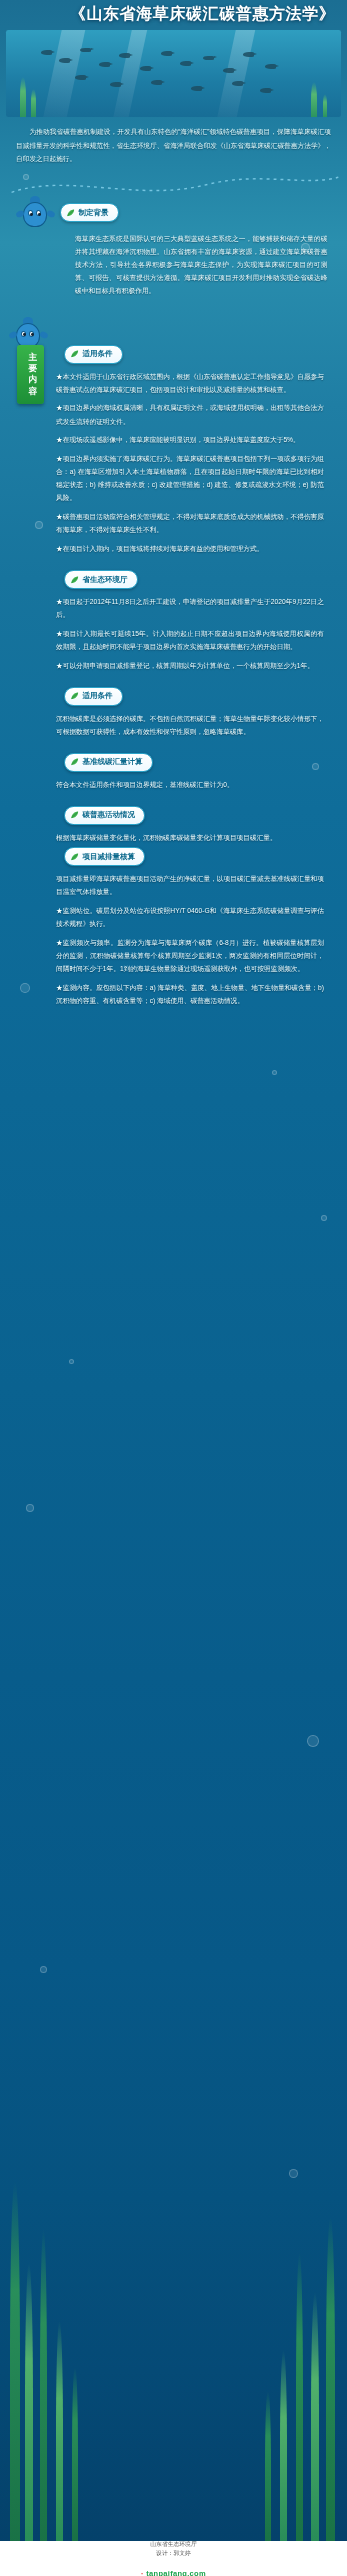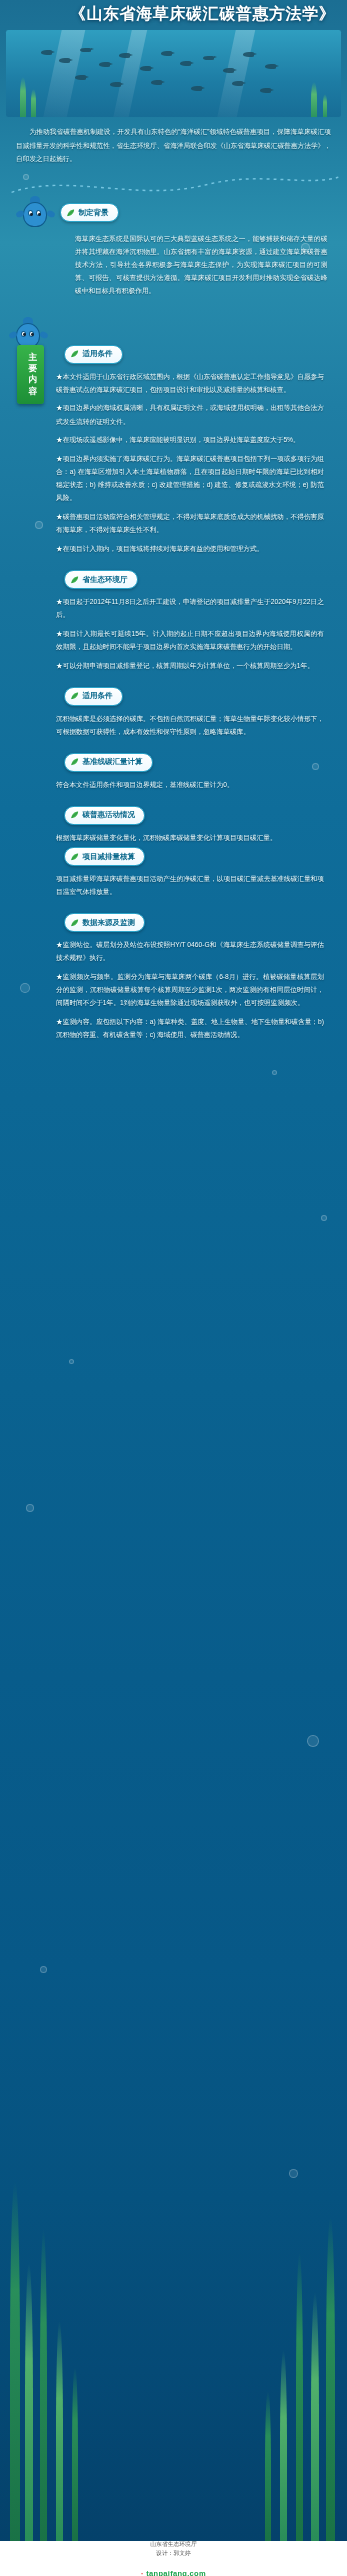--- a/index.html
+++ b/index.html
@@ -391,29 +391,20 @@
       <span class="chip">
         <svg class="leaf" viewBox="0 0 24 24">
           <path d="M3 20 C5 8 14 3 21 3 C21 12 14 20 3 20 Z" fill="#3fb34f"></path>
           <path d="M4 19 C9 14 14 10 19 6" stroke="#1e7a36" stroke-width="1.3" fill="none"></path>
         </svg>
         <span>项目减排量核算</span>
       </span>
     </div>
     <div class="block body-text">项目减排量即海草床碳普惠项目活动产生的净碳汇量，以项目碳汇量减去基准线碳汇量和项目温室气体排放量。</div>
 
-    <div style="margin-left:64px; margin-top:15px;">
-      <span class="chip">
-        <svg class="leaf" viewBox="0 0 24 24">
-          <path d="M3 20 C5 8 14 3 21 3 C21 12 14 20 3 20 Z" fill="#3fb34f"></path>
-          <path d="M4 19 C9 14 14 10 19 6" stroke="#1e7a36" stroke-width="1.3" fill="none"></path>
-        </svg>
-        <span>数据来源及监测</span>
-      </span>
-    </div>
     <div class="block body-text">★监测站位。碳层划分及站位布设按照HY/T 0460-G和《海草床生态系统碳储量调查与评估技术规程》执行。</div>
     <div class="block body-text">★监测频次与频率。监测分为海草与海草床两个碳库（6-8月）进行。植被碳储量核算层划分的监测，沉积物碳储量核算每个核算周期至少监测1次，两次监测的有相同层位时间计，间隔时间不少于1年。1到的海草生物量除通过现场遥测获取外，也可按照监测频次。</div>
     <div class="block body-text">★监测内容。应包括以下内容：a) 海草种类、盖度、地上生物量、地下生物量和碳含量；b) 沉积物的容重、有机碳含量等；c) 海域使用、碳普惠活动情况。</div>
   </div>
 
   <div class="weed" style="left:10.4px;  height:359px; width:9.3px; bottom:35px;"></div>
   <div class="weed light" style="left:25.4px;  height:278px; width:8px; bottom:35px;"></div>
   <div class="weed" style="left:40px;  height:312px; width:7px; bottom:35px;"></div>
   <div class="weed light" style="left:56px;  height:220px; width:7px; bottom:35px;"></div>
   <div class="weed" style="left:72px; height:174px; width:5.8px; bottom:35px;"></div>

